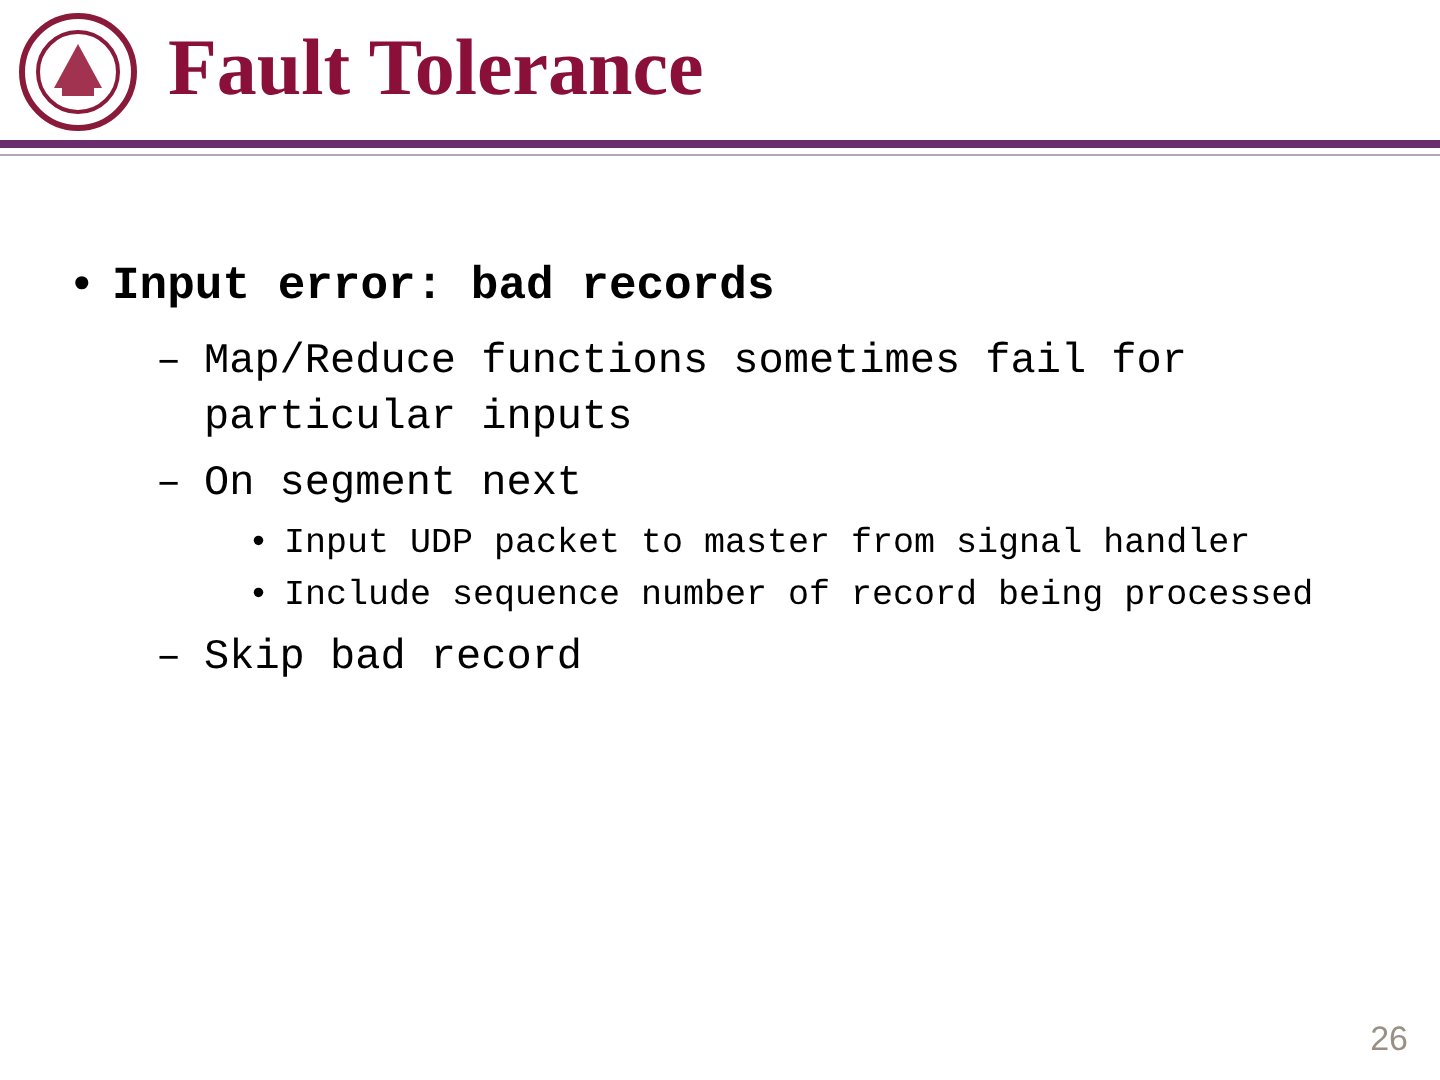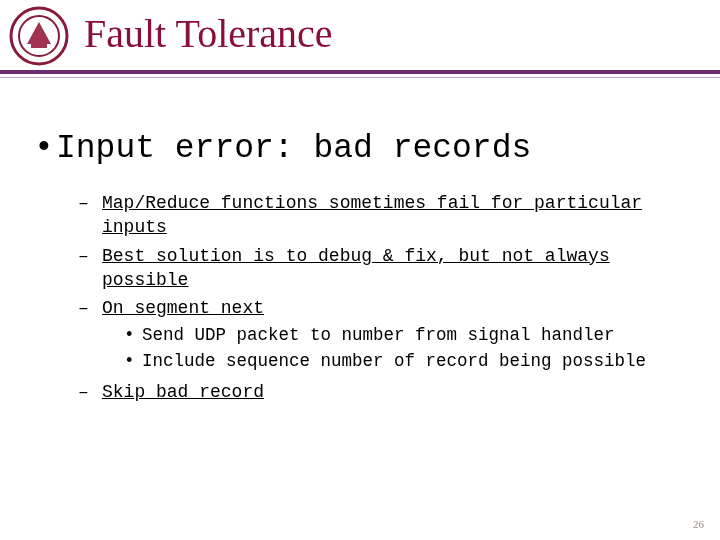--- a/index.html
+++ b/index.html
@@ -33,21 +33,21 @@
   .logo .ring {
     stroke: #8a1a3a;
     fill: #fff;
   }
   .logo .inner {
     fill: #a23350;
   }
   .title {
     margin: 0 0 0 84px;
     font-size: 40px;
-    font-weight: normal;
+    font-weight: bold;
     color: #8a1039;
     font-family: "Times New Roman", Georgia, serif;
     line-height: 1.1;
   }
   .rule-wrap {
     position: absolute;
     left: 0;
     right: 0;
     top: 70px;
   }
@@ -64,39 +64,39 @@
     border: none;
   }
   .body {
     position: absolute;
     left: 32px;
     right: 28px;
     top: 130px;
     font-family: "SimSun", "Courier New", Consolas, monospace;
   }
   .lvl1 {
-    font-size: 33px;
-    margin: 0 0 24px 0;
+    font-size: 23px;
+    margin: 0 0 12px 0;
     padding-left: 24px;
     position: relative;
+    font-weight: bold;
   }
   .lvl1::before {
     content: "•";
     position: absolute;
     left: 2px;
     top: 0;
   }
   .lvl2 {
-    font-size: 18px;
+    font-size: 21px;
     margin: 0 0 4px 0;
     padding-left: 24px;
     margin-left: 46px;
     position: relative;
     line-height: 1.35;
-    text-decoration: underline;
   }
   .lvl2::before {
     content: "–";
     position: absolute;
     left: 0;
     top: 0;
   }
   .lvl3 {
     font-size: 17.5px;
     margin: 2px 0 2px 0;
@@ -109,23 +109,23 @@
     content: "•";
     position: absolute;
     left: 2px;
     top: 0;
   }
   .gap-above { margin-top: 6px; }
   .page-num {
     position: absolute;
     right: 16px;
     bottom: 10px;
-    font-size: 11px;
+    font-size: 17px;
     color: #9a8f84;
-    font-family: Liberation Serif, serif;
+    font-family: Liberation Sans, sans-serif;
   }
 </style>
 </head>
 <body>
 
 <div class="slide">
 
   <div class="header">
     <div class="logo">
       <svg viewBox="0 0 60 60" width="60" height="60">
@@ -139,24 +139,23 @@
     <div class="rule-wrap">
       <div class="rule-main"></div>
       <div class="rule-sub"></div>
     </div>
   </div>
 
   <div class="body">
     <p class="lvl1">Input error: bad records</p>
 
     <p class="lvl2">Map/Reduce functions sometimes fail for particular inputs</p>
-    <p class="lvl2">Best solution is to debug &amp; fix, but not always possible</p>
     <p class="lvl2">On segment next</p>
 
-    <p class="lvl3">Send UDP packet to number from signal handler</p>
-    <p class="lvl3">Include sequence number of record being possible</p>
+    <p class="lvl3">Input UDP packet to master from signal handler</p>
+    <p class="lvl3">Include sequence number of record being processed</p>
 
     <p class="lvl2 gap-above">Skip bad record</p>
 
   </div>
 
   <div class="page-num">26</div>
 </div>
 
 </body></html>

